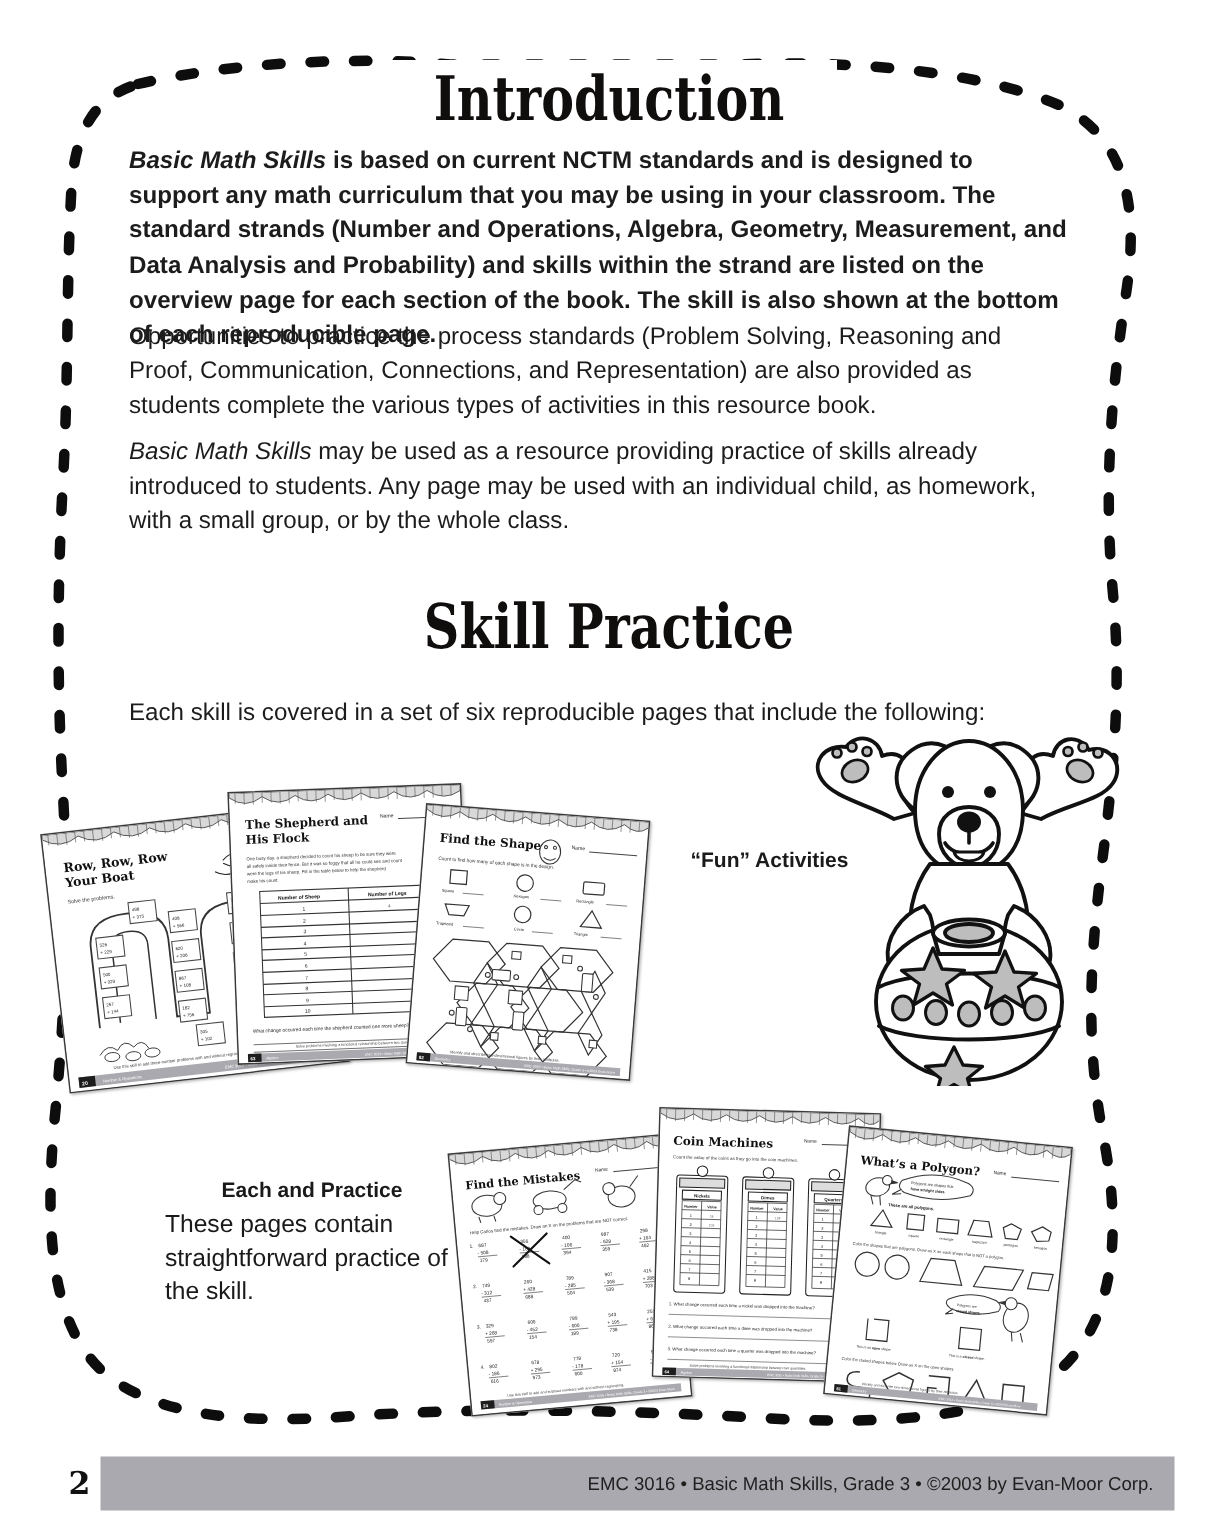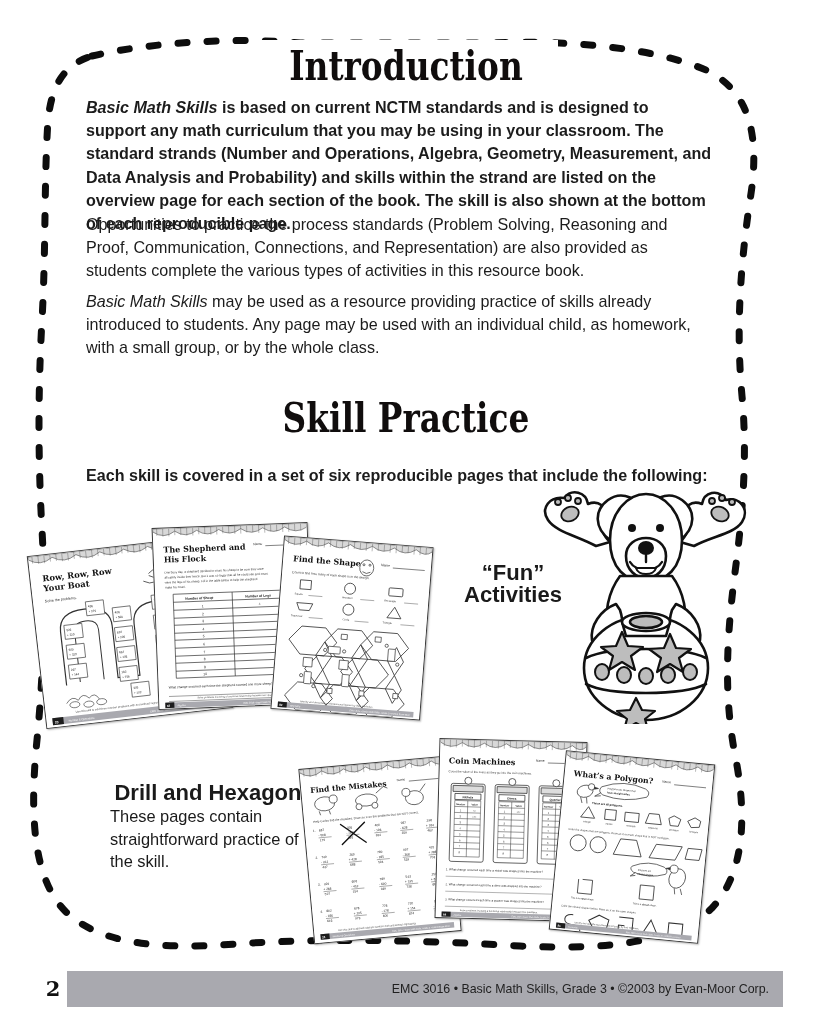--- a/index.html
+++ b/index.html
@@ -62,36 +62,36 @@
     left: 86px;
     width: 626px;
     font-size: 16.1px;
     line-height: 23.2px;
     color: #1c1c1c;
     font-family: "Liberation Sans", sans-serif;
   }
   #para-1 { top: 96px; font-weight: bold; }
   #para-2 { top: 213px; }
   #para-3 { top: 290px; }
-  #lead-in { top: 464px; font-weight: bold; }
+  #lead-in { top: 464px; }
   .body-col em { font-style: italic; }
 
   
   .callout {
     position: absolute;
     font-size: 16.4px;
     line-height: 22.4px;
     color: #1a1a1a;
   }
   .callout .callout-title {
     display: block;
     font-weight: bold;
     text-align: center;
     margin-bottom: 1px;
-    font-size: 22px;
+    font-size: 14px;
   }
   #callout-fun {
     left: 438px;
     top: 562px;
     width: 150px;
     text-align: left;
   }
   #callout-drill {
     left: 110px;
     top: 782px;
@@ -591,21 +591,21 @@
     </g>
     <g fill="none" stroke="#111111" stroke-width="2.4" stroke-linecap="round">
       <path d="M122 79 L122 86"></path>
       <path d="M106 86 C112 96, 132 96, 138 86"></path>
     </g>
 
     <path d="M112 92 C114 100, 130 100, 132 92 Z" fill="#ffffff" stroke="#111111" stroke-width="2"></path>
   </svg>
 
   <div class="callout" id="callout-drill">
-    <span class="callout-title">Drill and Hexagon</span>
+    <span class="callout-title">Each and Practice</span>
     <span>These pages contain straightforward practice of the skill.</span>
   </div>
 
   <div class="sheet" style="left:306px; top:762px; width:146px; height:174px; transform:rotate(-5.2deg); transform-origin:50% 50%;">
     <svg class="sheet-svg" viewBox="0 0 146 174" xmlns="http://www.w3.org/2000/svg">
       <rect x="0" y="0" width="146" height="174" fill="#fff"></rect>
       <path d="M0 3 Q11 11 22 3 Q33 11 44 3 Q55 11 66 3 Q77 11 88 3 Q99 11 110 3 Q121 11 132 3 Q140 10 146 4 L146 0 L0 0 Z" fill="#d8d8d8" stroke="#333" stroke-width="0.5"></path>
       <g stroke="#555" stroke-width="0.4">
         <line x1="4" y1="0" x2="4" y2="7"></line>
           <line x1="10" y1="0" x2="10" y2="8"></line>

